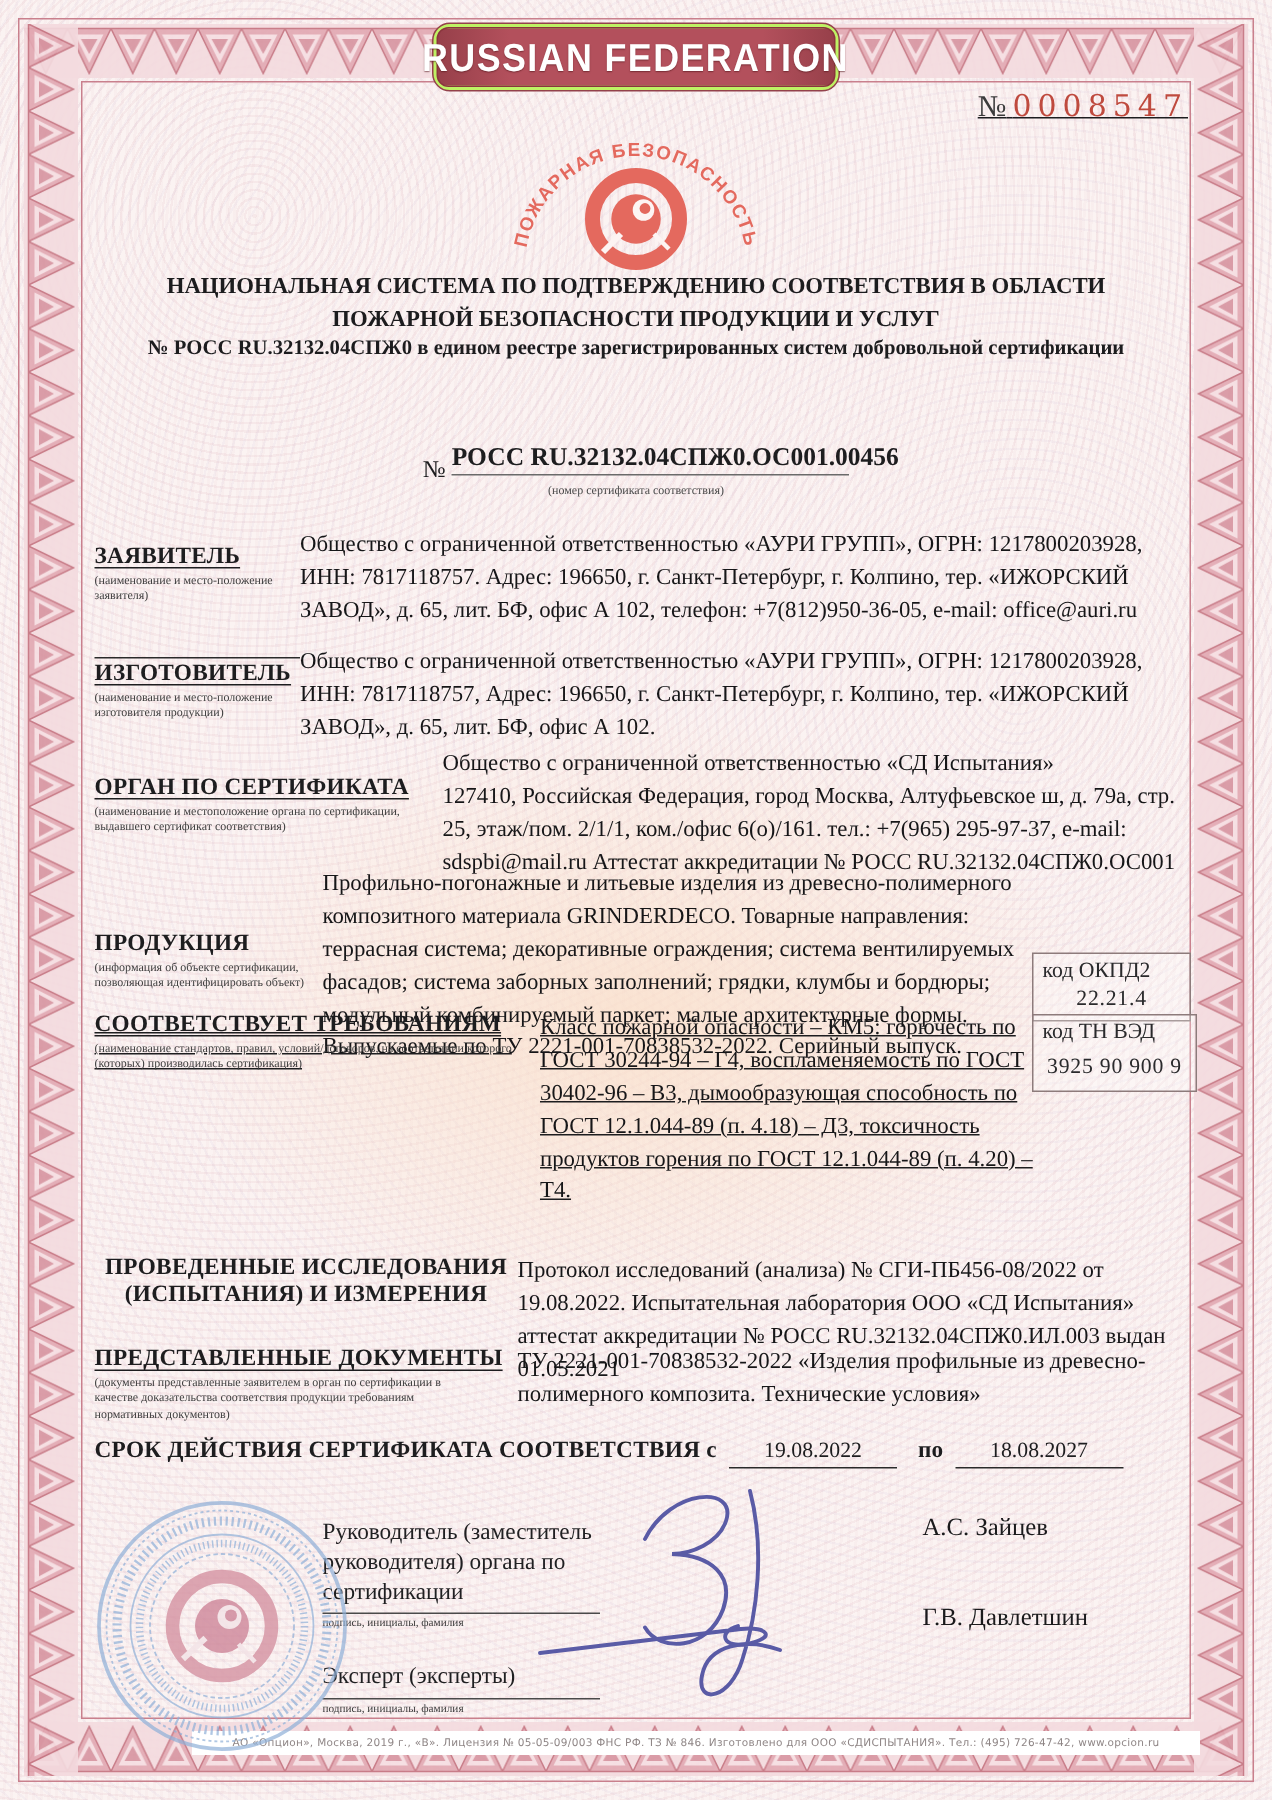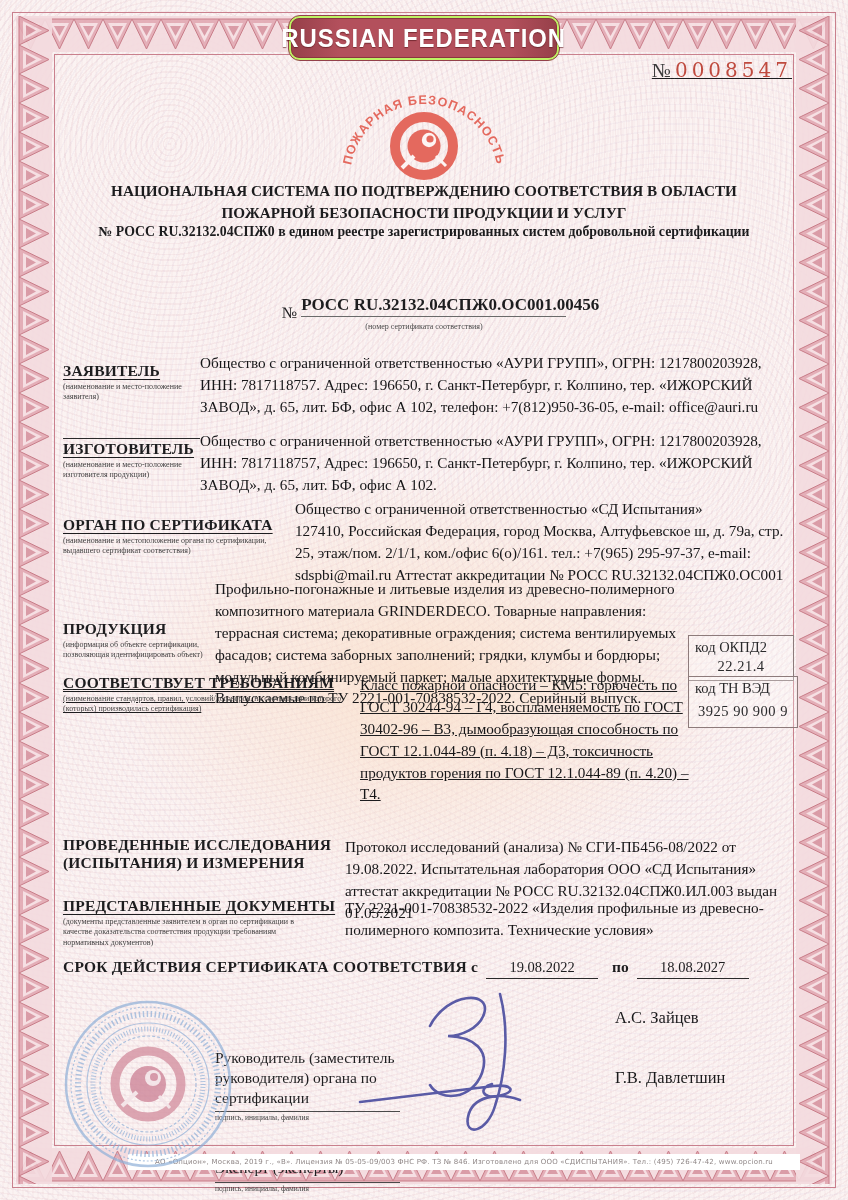--- a/index.html
+++ b/index.html
@@ -82,21 +82,21 @@
   .code-box .cb-val{margin-top:2px;text-align:center;letter-spacing:0.5px;}
 
   .validity{position:absolute;left:63px;top:958px;width:730px;white-space:nowrap;}
   .validity .vlab{font-weight:bold;font-size:15.5px;letter-spacing:0.2px;}
   .date-cell{display:inline-block;width:112px;border-bottom:1.3px solid #2a2a2a;text-align:center;
     font-size:14.5px;padding-bottom:2px;margin-left:8px;}
   .validity .vto{font-weight:bold;font-size:15.5px;margin-left:14px;}
 
   .stamp{position:absolute;left:60px;top:996px;z-index:6;}
   .sig-left{position:absolute;left:215px;top:1012px;width:212px;z-index:3;}
-  .sig-label{font-size:15.5px;line-height:1.3;color:#1f1f21;margin-top:36px;}
+  .sig-label{font-size:15.5px;line-height:1.3;color:#1f1f21;}
   .sig-line{border-top:1px solid #4a4a4a;margin-top:3px;width:185px;}
   .sig-note{font-size:7.5px;color:#3f3f3f;margin-top:1px;}
   .sig-expert{margin-top:22px;}
   .autograph{position:absolute;left:352px;top:984px;z-index:5;}
   .sig-name{position:absolute;left:615px;font-size:16.5px;color:#1a1a1c;z-index:3;white-space:nowrap;}
   .sig-name.head{top:1008px;}
   .sig-name.expert{top:1068px;}
 
   .footer-strip{position:absolute;left:128px;top:1154px;width:672px;height:16px;background:#ffffff;
     z-index:5;display:flex;align-items:center;justify-content:center;}
@@ -240,21 +240,21 @@
   <div class="code-box" style="left:688px;top:606px;width:106px;height:46px;margin-top:29px;">
     <div>код ОКПД2</div>
     <div class="cb-val">22.21.4</div>
   </div>
   <div class="code-box" style="left:688px;top:676px;width:110px;height:52px;">
     <div>код ТН ВЭД</div>
     <div class="cb-val" style="margin-top:6px;">3925 90 900 9</div>
   </div>
 
   <div class="row" style="left:63px;top:836px;width:730px;">
-    <div class="lab" style="width:282px;">
+    <div class="lab" style="width:282px;text-align:center;">
       <div class="lab-title">ПРОВЕДЕННЫЕ ИССЛЕДОВАНИЯ (ИСПЫТАНИЯ) И ИЗМЕРЕНИЯ</div>
     </div>
     <div class="txt" style="width:448px;">Протокол исследований (анализа) № СГИ-ПБ456-08/2022 от 19.08.2022. Испытательная лаборатория ООО «СД Испытания» аттестат аккредитации № РОСС RU.32132.04СПЖ0.ИЛ.003 выдан 01.05.2021</div>
   </div>
 
   <div class="row" style="left:63px;top:897px;width:730px;">
     <div class="lab" style="width:282px;">
       <div class="lab-title u">ПРЕДСТАВЛЕННЫЕ ДОКУМЕНТЫ</div>
       <div class="lab-note" style="width:250px;">(документы представленные заявителем в орган по сертификации в качестве доказательства соответствия продукции требованиям нормативных документов)</div>
     </div>

